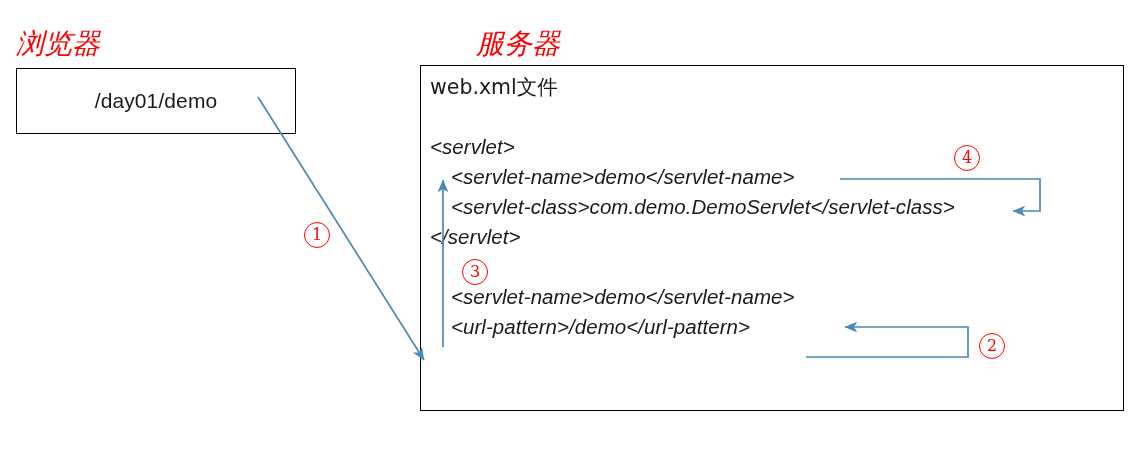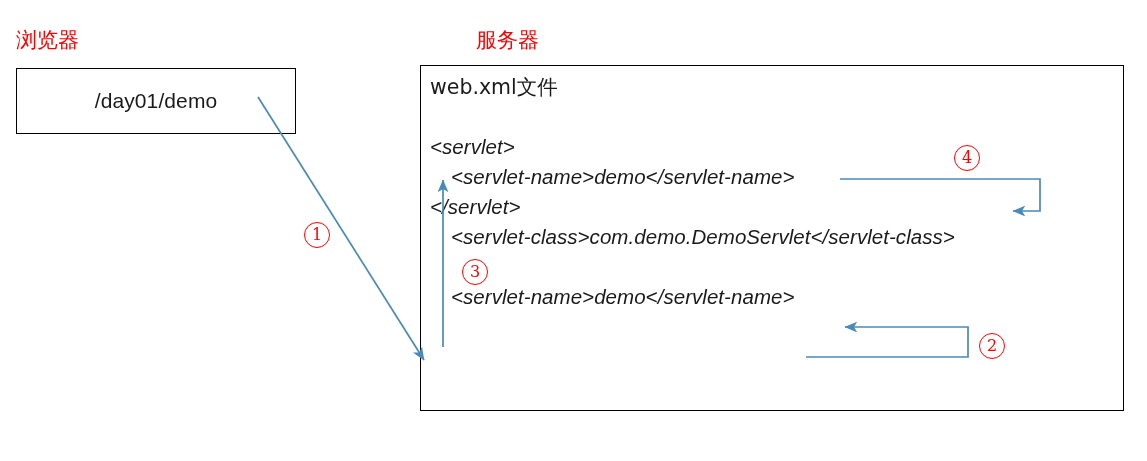--- a/index.html
+++ b/index.html
@@ -13,24 +13,25 @@
     height: 461px;
     background: #ffffff;
     overflow: hidden;
     font-family: "Liberation Sans", "DejaVu Sans", sans-serif;
   }
 
   
   .section-heading {
     position: absolute;
     color: #ff0000;
-    font-size: 21px;
+    font-size: 28px;
     line-height: 1;
     white-space: nowrap;
     font-family: "DejaVu Sans", "Liberation Sans", sans-serif;
+    font-style: italic;
   }
   #browser-heading { left: 16px; top: 30px; }
   #server-heading  { left: 476px; top: 30px; }
 
   
   .panel-box {
     position: absolute;
     border: 1.6px solid #000000;
     background: transparent;
     box-sizing: border-box;
@@ -126,24 +127,25 @@
   <div class="panel-box" id="browser-box"></div>
   <div id="browser-url">/day01/demo</div>
 
   <div class="panel-box" id="server-box"></div>
 
   <div id="xml-block">
     <div id="file-label">web.xml文件</div>
     <div class="code-line blank">&nbsp;</div>
     <div class="code-line">&lt;servlet&gt;</div>
     <div class="code-line indent">&lt;servlet-name&gt;demo&lt;/servlet-name&gt;</div>
+    <div class="code-line indent">&lt;servlet-class&gt;com.demo.DemoServlet&lt;/servlet-class&gt;</div>
     <div class="code-line">&lt;/servlet&gt;</div>
-    <div class="code-line indent">&lt;servlet-class&gt;com.demo.DemoServlet&lt;/servlet-class&gt;</div>
     <div class="code-line blank"> </div>
     <div class="code-line indent">&lt;servlet-name&gt;demo&lt;/servlet-name&gt;</div>
+    <div class="code-line indent">&lt;url-pattern&gt;/demo&lt;/url-pattern&gt;</div>
   </div>
 
   <svg id="arrow-layer" viewBox="0 0 1147 461">
     <defs>
       <marker id="ah" markerWidth="9" markerHeight="9" refX="7.2" refY="3.2" orient="auto" markerUnits="strokeWidth">
         <path d="M0,0 L7.5,3.2 L0,6.4 L1.9,3.2 z" fill="#4a8ab8"></path>
       </marker>
     </defs>
 
     <path d="M258,97 L424,360" fill="none" stroke="#4a8ab8" stroke-width="1.7" marker-end="url(#ah)"></path>

